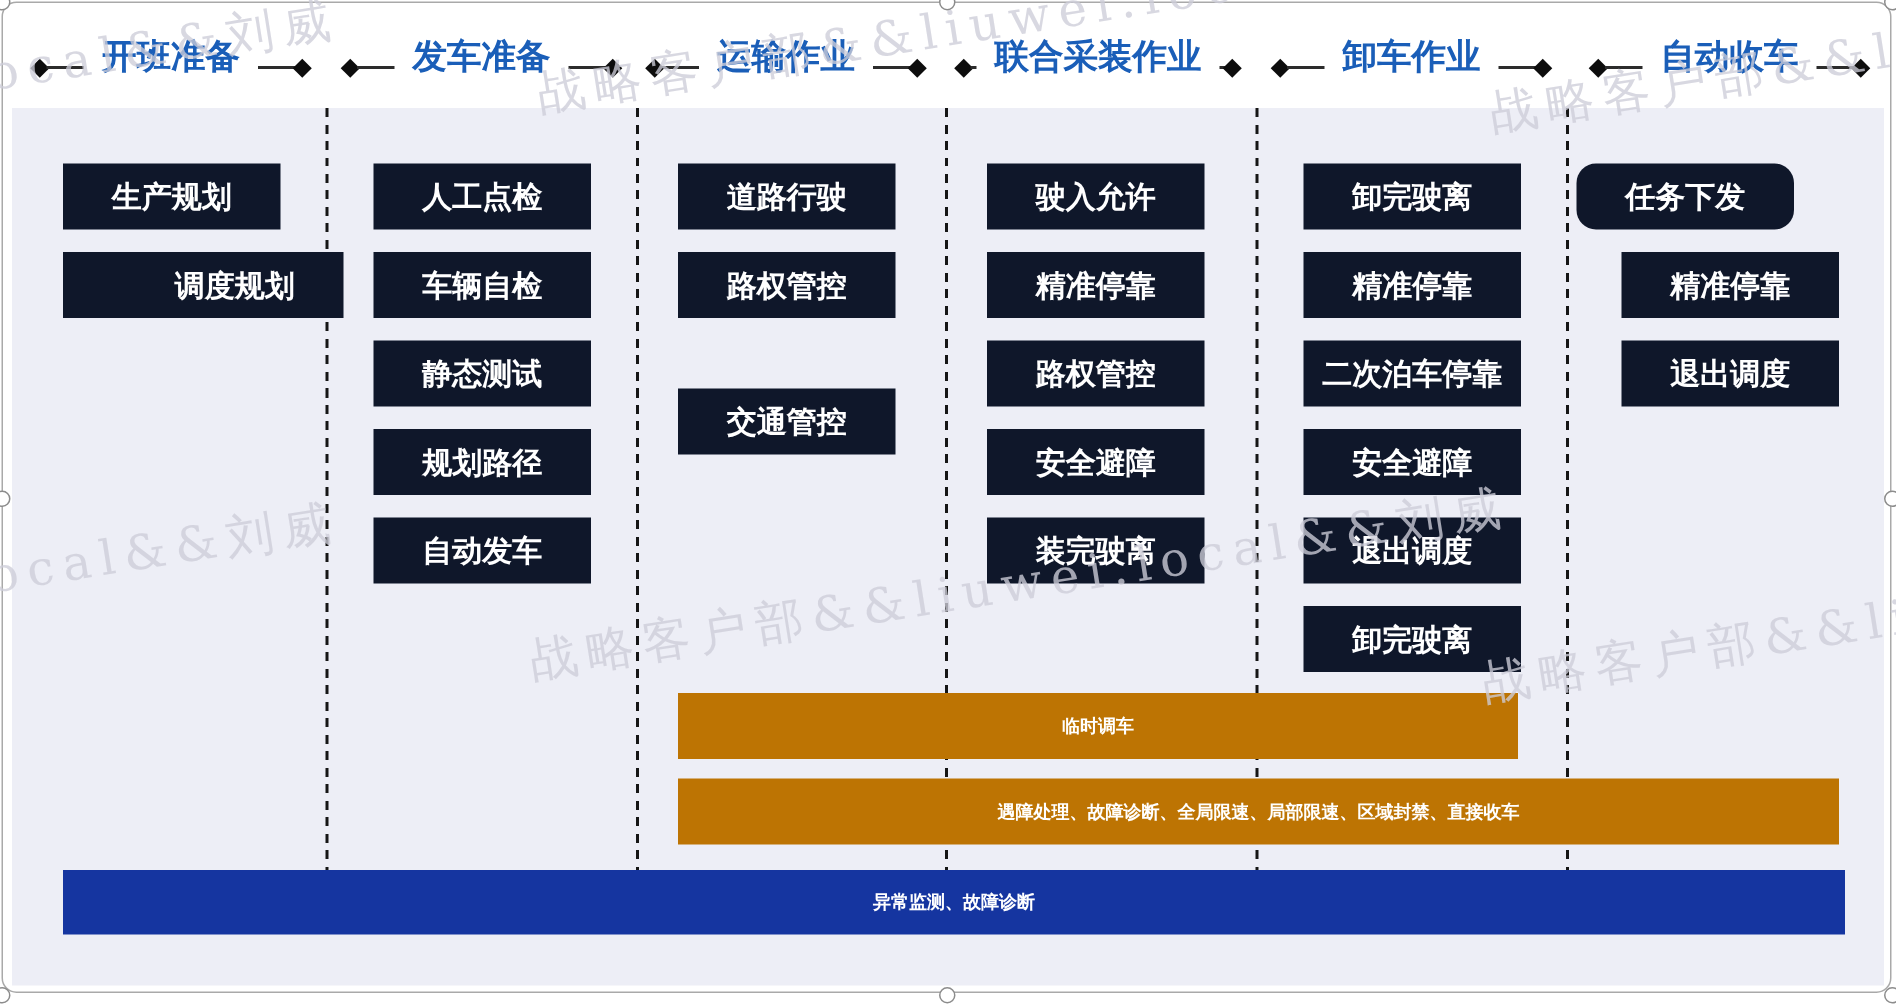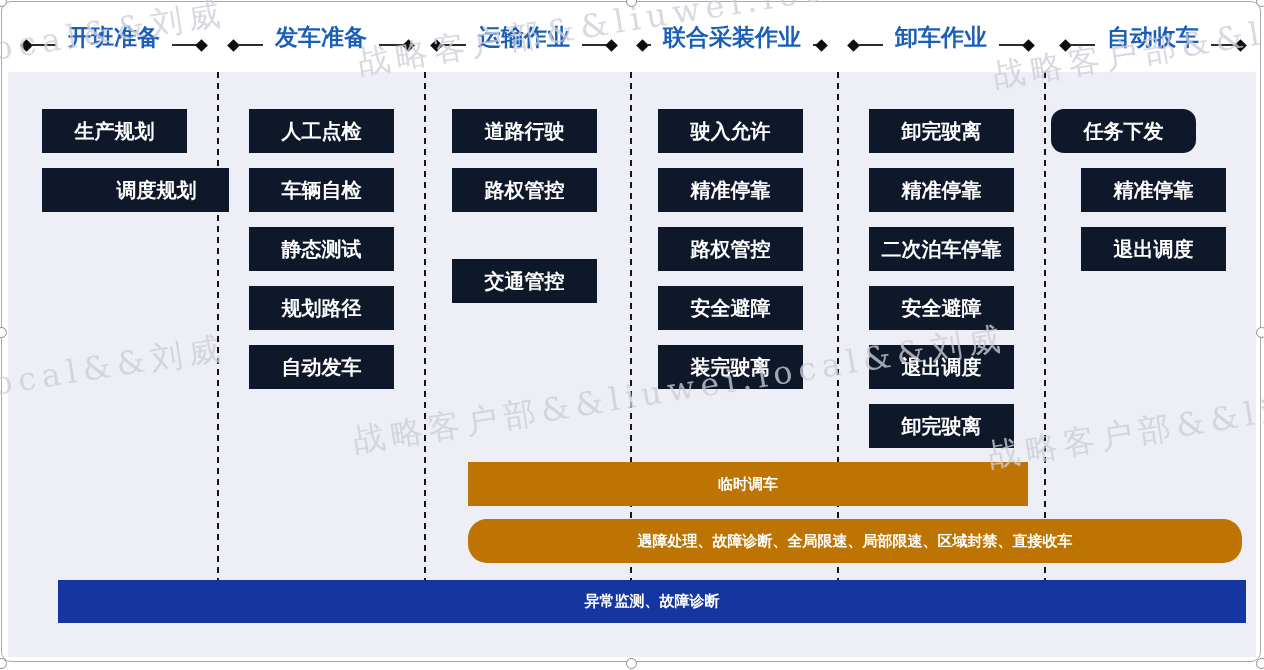--- a/index.html
+++ b/index.html
@@ -11,22 +11,22 @@
   .dash{position:absolute;top:72px;width:2px;height:508px;z-index:2;
         background-image:repeating-linear-gradient(to bottom,#161616 0 6px,transparent 6px 11px);}
   .hgroup{position:absolute;top:18px;height:38px;display:flex;align-items:center;z-index:3;}
   .hline{flex:1;height:2px;background:#2c2c2c;position:relative;top:8px;min-width:4px;}
   .hdiamond{width:9px;height:9px;background:#0d0d0d;transform:rotate(45deg);
             position:relative;top:8px;flex:0 0 auto;}
   .hlabel{color:#1a5eb8;font-weight:bold;font-size:23px;margin:0 12px;white-space:nowrap;}
   .step{position:absolute;width:145px;height:44px;background:#0f172a;color:#ffffff;
         font-weight:bold;font-size:20px;display:flex;align-items:center;justify-content:center;
         z-index:3;white-space:nowrap;}
-  .bar{position:absolute;height:44px;color:#ffffff;font-weight:bold;font-size:15px;
-       display:flex;align-items:center;justify-content:center;z-index:3;white-space:nowrap;margin-left:16px;}
+  .bar{position:absolute;height:44px;color:#ffffff;font-weight:bold;font-size:12px;
+       display:flex;align-items:center;justify-content:center;z-index:3;white-space:nowrap;}
   .bar.orange{background:#bd7403;}
   .bar.navy{background:#1535a0;height:43px;}
   .wm{position:absolute;color:rgba(205,205,216,0.78);font-family:"DejaVu Serif",serif;
       font-size:32px;letter-spacing:6px;white-space:nowrap;transform:rotate(-9deg);
       transform-origin:left top;z-index:40;pointer-events:none;}
   .handle{position:absolute;width:11px;height:11px;background:#ffffff;border:1px solid #8c8c8c;
           border-radius:50%;z-index:50;box-sizing:border-box;}
 </style>
 </head>
 <body>
@@ -108,21 +108,21 @@
       <div class="step" style="left: 869px; top: 345px;">退出调度</div>
       <div class="step" style="left: 869px; top: 404px;">卸完驶离</div>
       <div class="step" style="left: 1051px; top: 109px; border-radius: 13px;">任务下发</div>
       <div class="step" style="left: 1081px; top: 168px;">精准停靠</div>
       <div class="step" style="left: 1081px; top: 227px;">退出调度</div>
     </div>
 
   <div class="bar orange" style="left:452px;top:462px;width:560px;">
     <span>临时调车</span>
   </div>
-  <div class="bar orange" style="left:452px;top:519px;width:774px;border-radius:19px;">
+  <div class="bar orange" style="left:452px;top:519px;width:774px;">
     <span>遇障处理、故障诊断、全局限速、局部限速、区域封禁、直接收车</span>
   </div>
   <div class="bar navy" style="left:42px;top:580px;width:1188px;">
     <span>异常监测、故障诊断</span>
   </div>
 
   <div id="layer-watermarks">
       <div class="wm" style="left: -430px; top: 95px;">战略客户部&amp;&amp;liuwei.local&amp;&amp;刘威</div>
       <div class="wm" style="left: 355px; top: 42px;">战略客户部&amp;&amp;liuwei.local&amp;&amp;刘威</div>
       <div class="wm" style="left: 990px; top: 55px;">战略客户部&amp;&amp;liuwei.local&amp;&amp;刘威</div>

